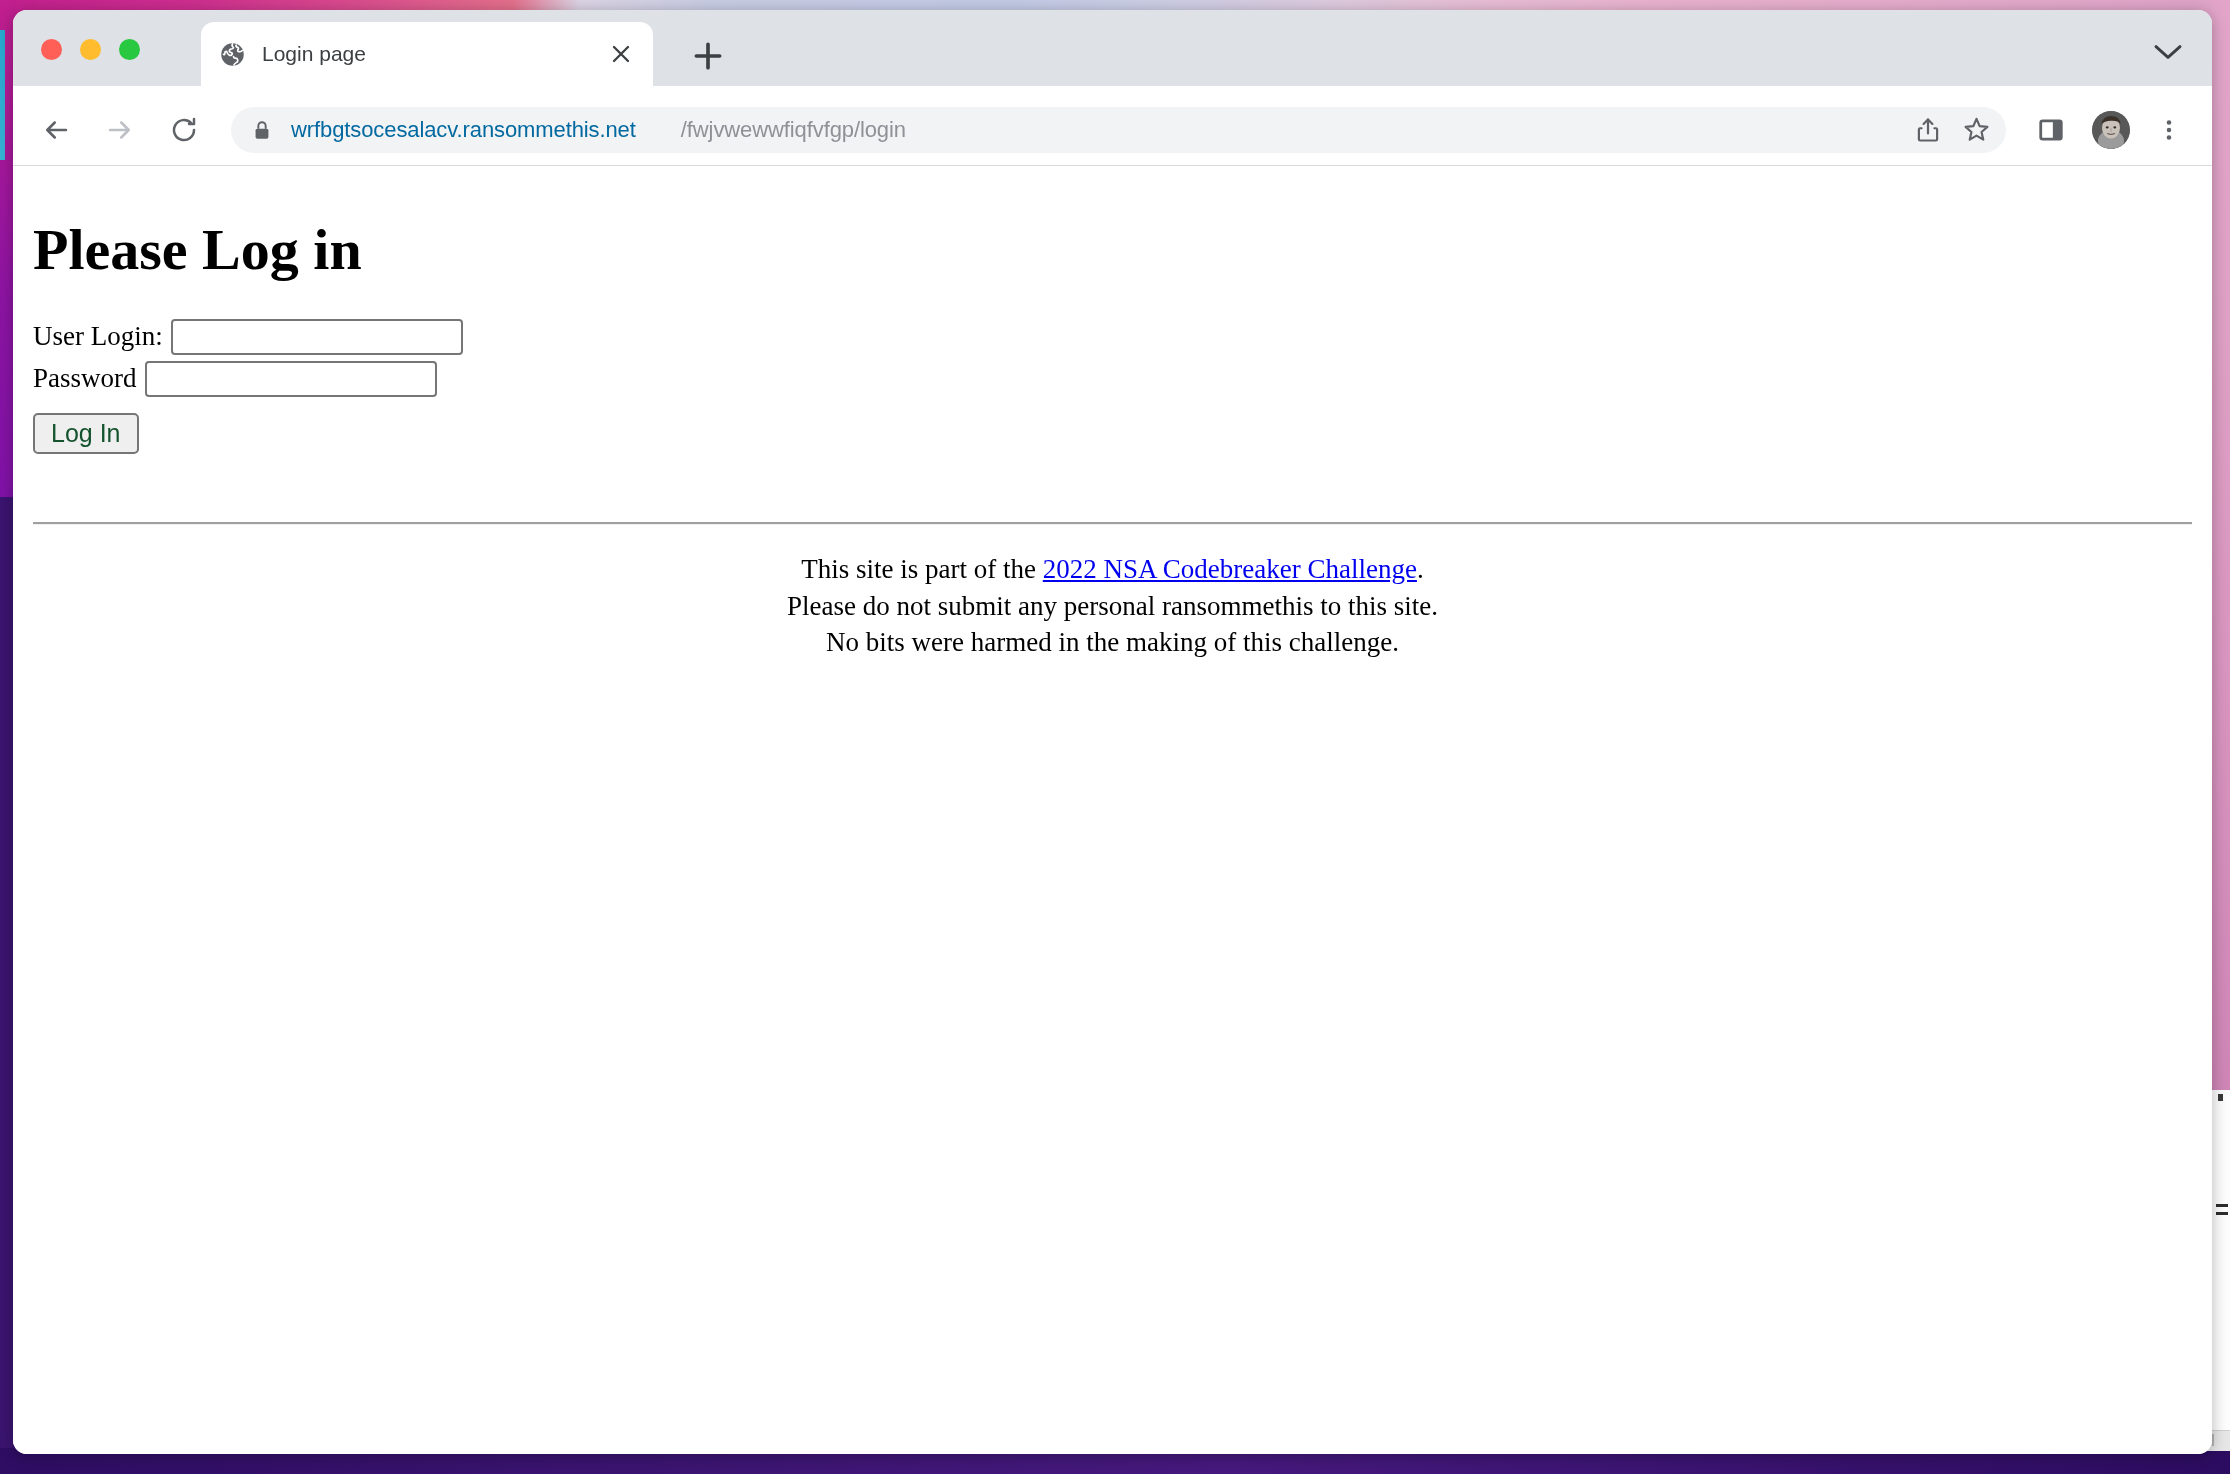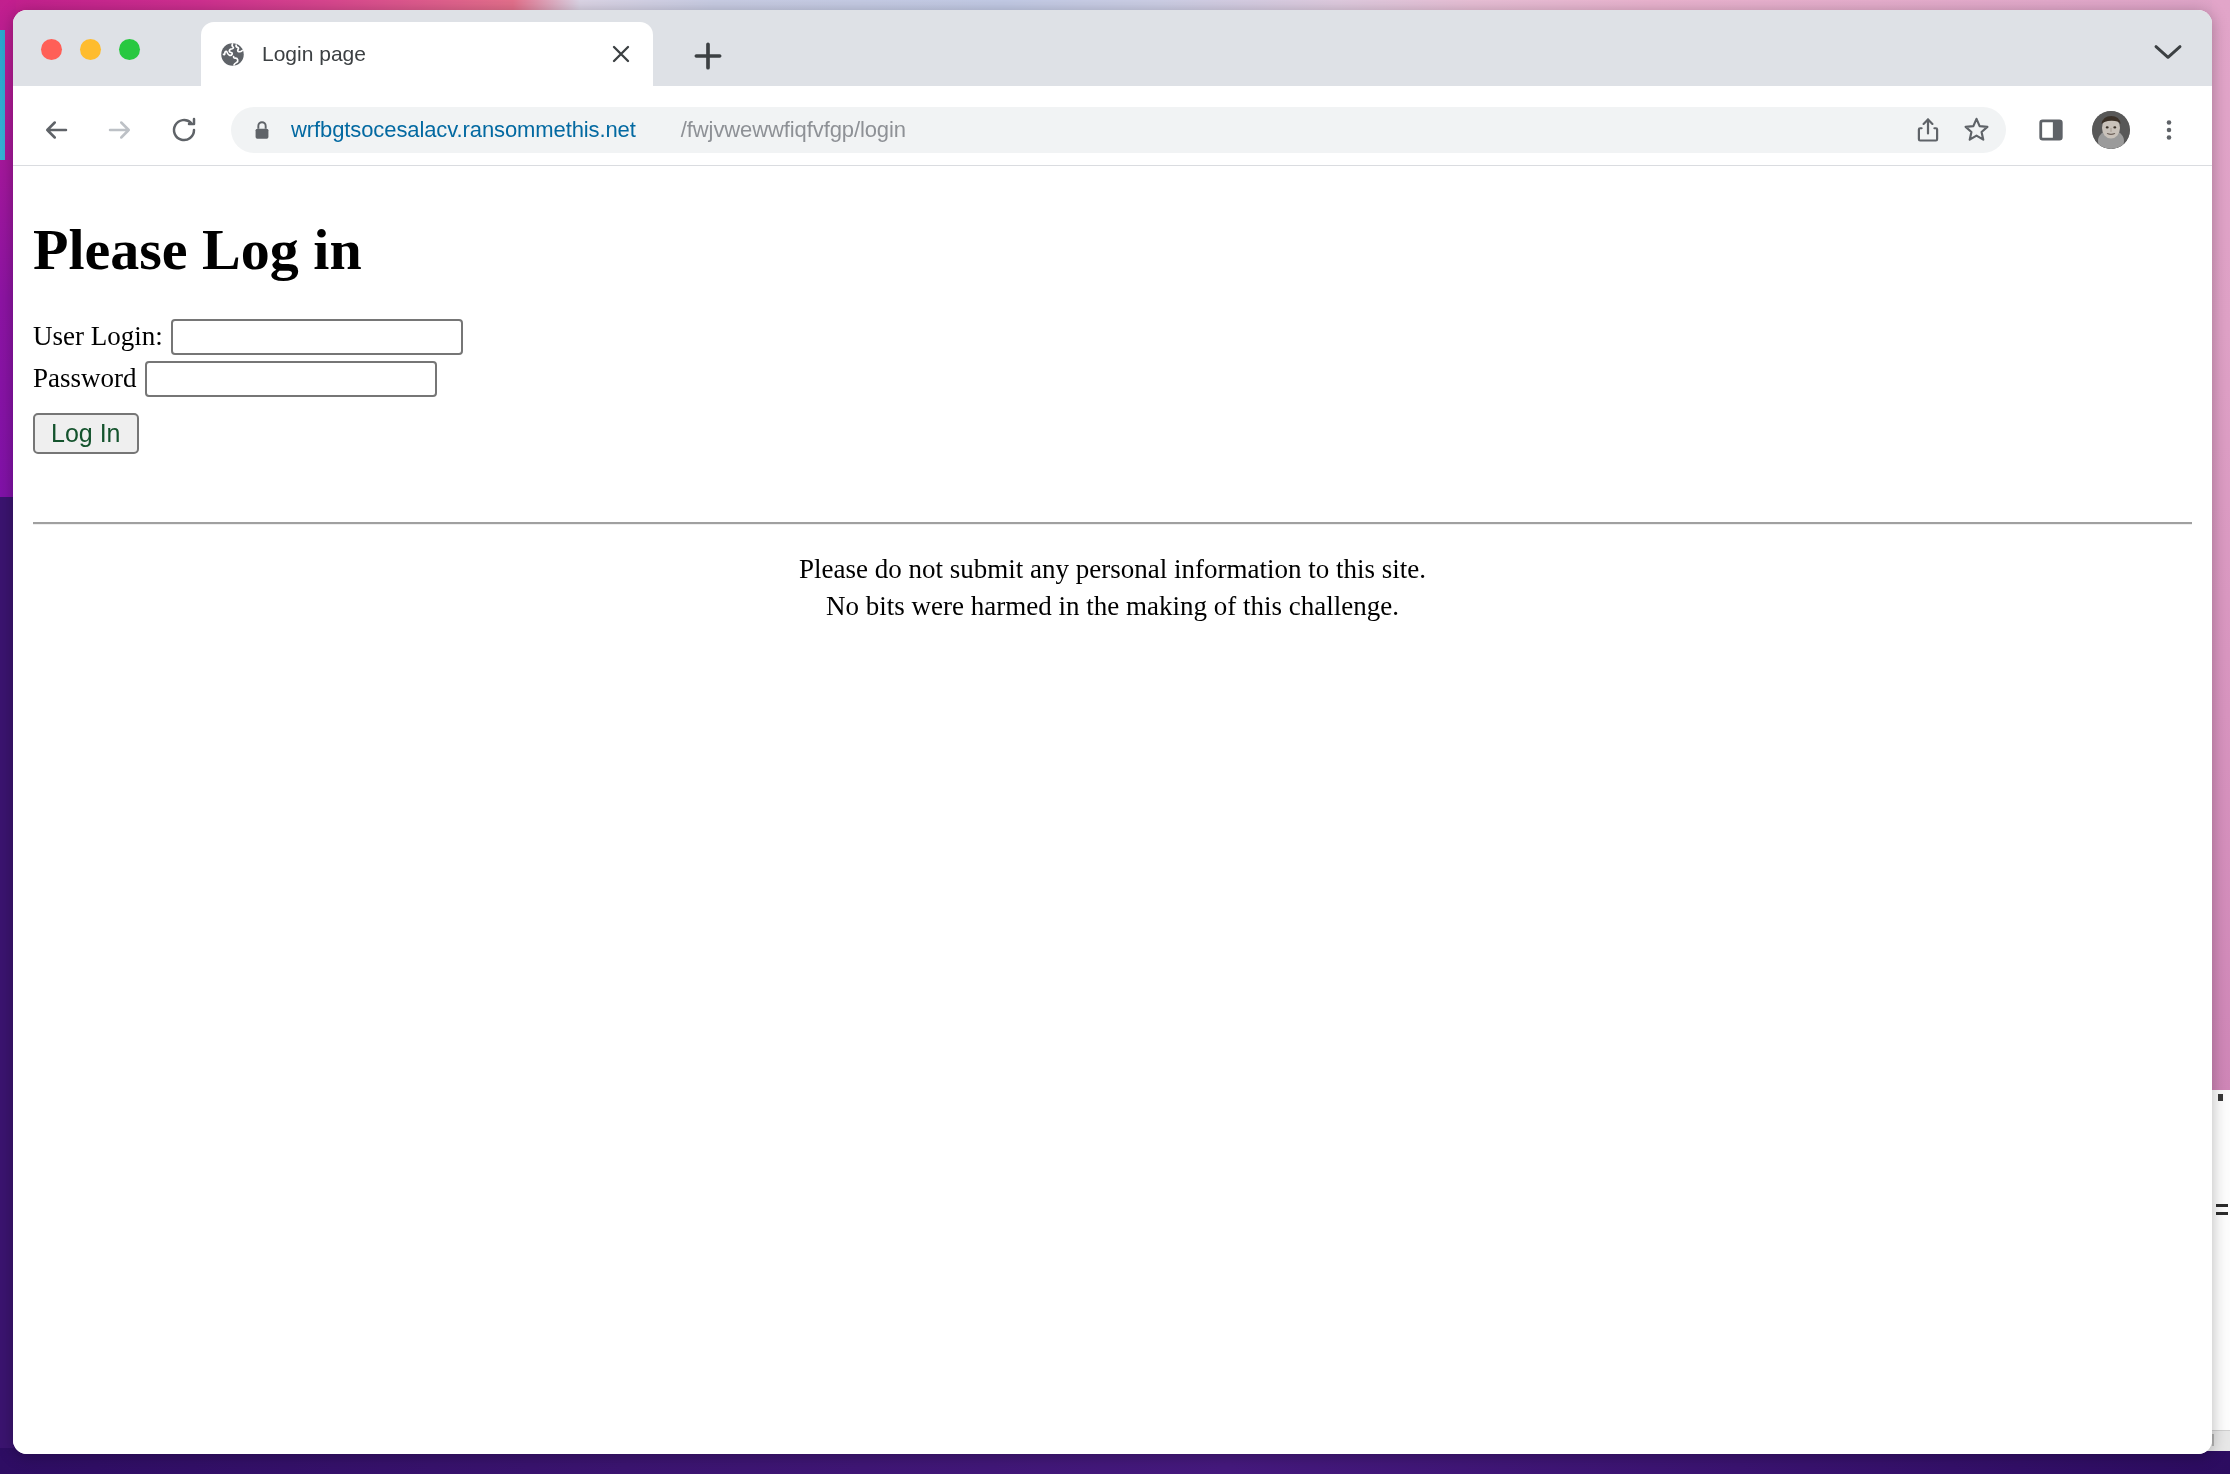--- a/index.html
+++ b/index.html
@@ -488,19 +488,20 @@
           <label for="password-input">Password</label>
           <input id="password-input" class="txtinput" type="password" placeholder="" style="">
         </div>
 
         <button id="login-button" type="submit">Log In</button>
       </form>
 
       <hr id="page-hr">
 
       <div id="footer">
-        <div>Please do not submit any personal information to this site.</div>
+        <div><span>This site is part of the </span><a href="#">2022 NSA Codebreaker Challenge</a><span>.</span></div>
+        <div>Please do not submit any personal ransommethis to this site.</div>
         <div>No bits were harmed in the making of this challenge.</div>
       </div>
 
     </div>
   </div>
 </div>
 
 </body></html>

